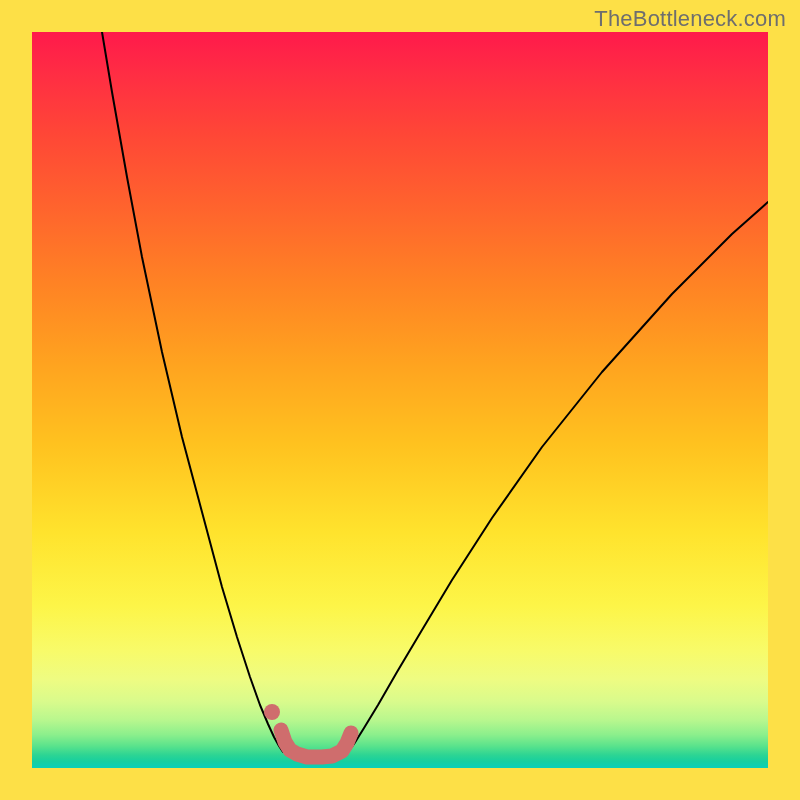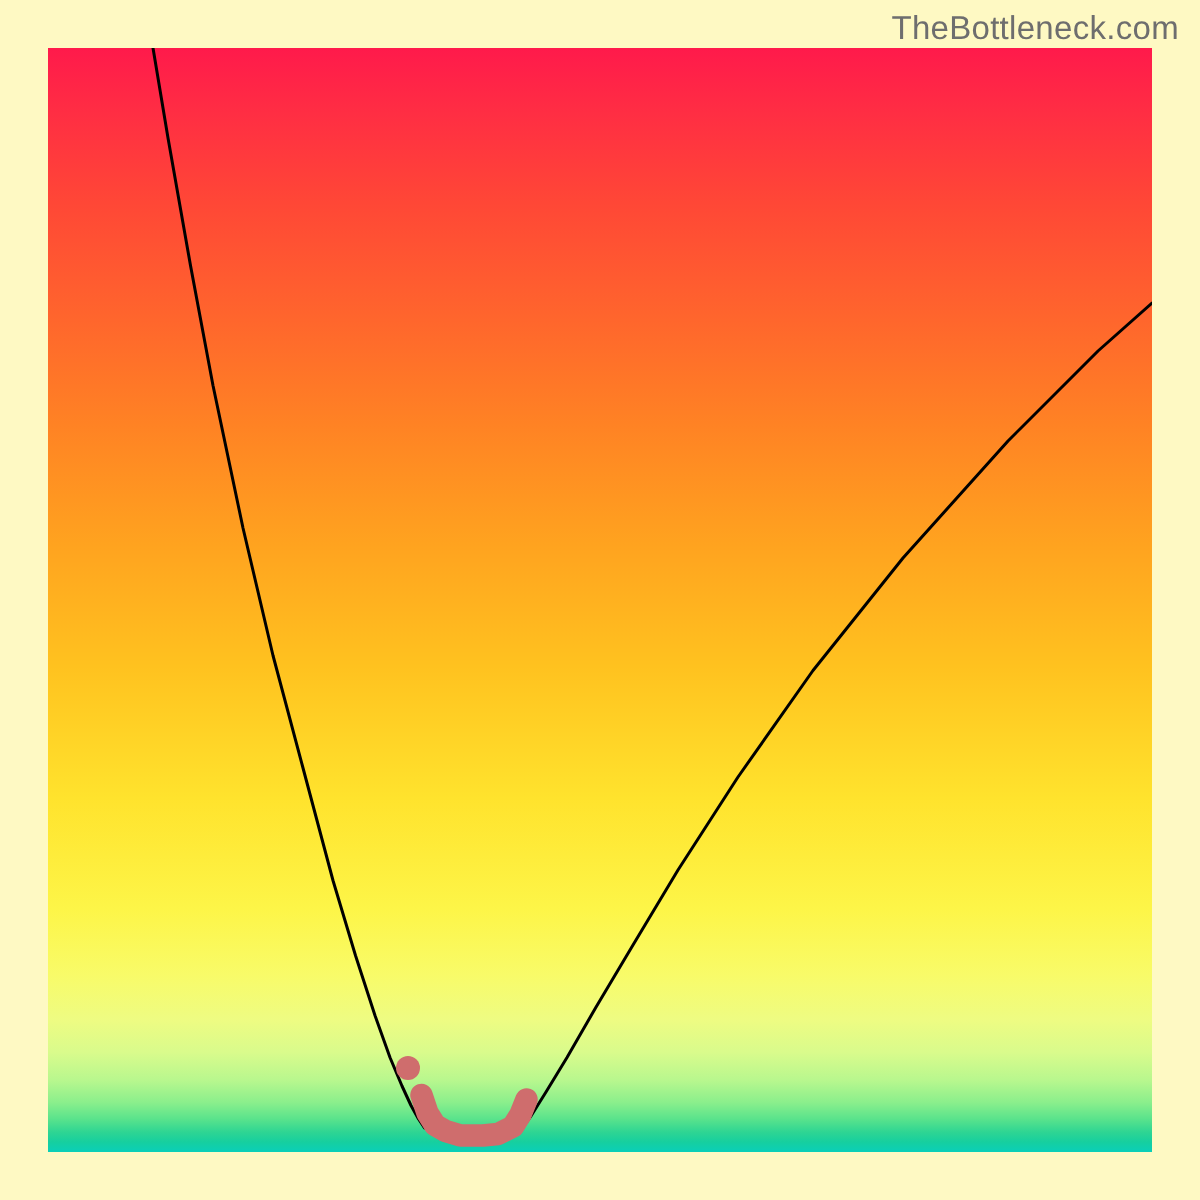--- a/index.html
+++ b/index.html
@@ -10,21 +10,21 @@
     background: #000;
     overflow: hidden;
     font-family: Arial, Helvetica, sans-serif;
   }
   .frame {
     position: absolute;
     top: 0;
     left: 0;
     width: 800px;
     height: 800px;
-    background: #fef9c3;
+    background: #fde047;
   }
   .plot-area {
     position: absolute;
     top: 32px;
     left: 32px;
     width: 736px;
     height: 736px;
     overflow: hidden;
   }
   .gradient {

